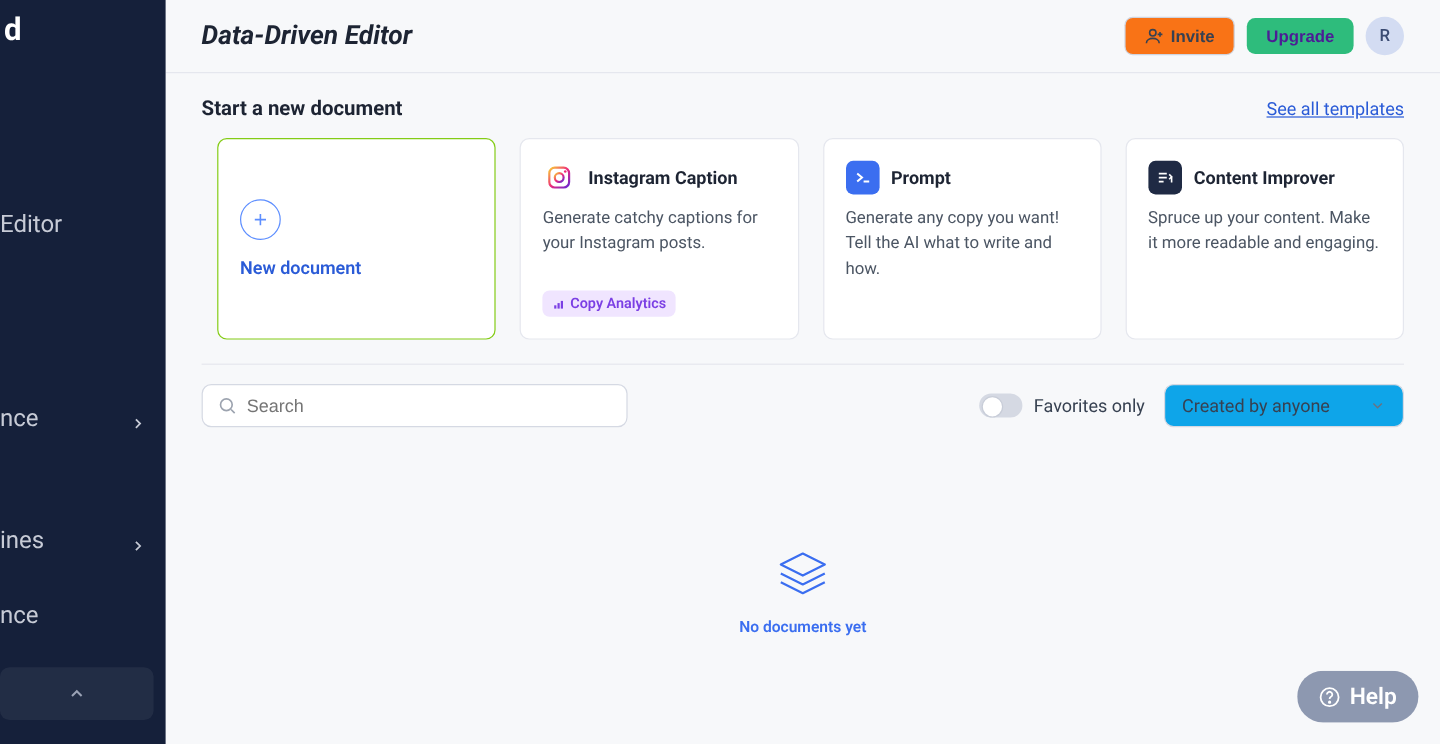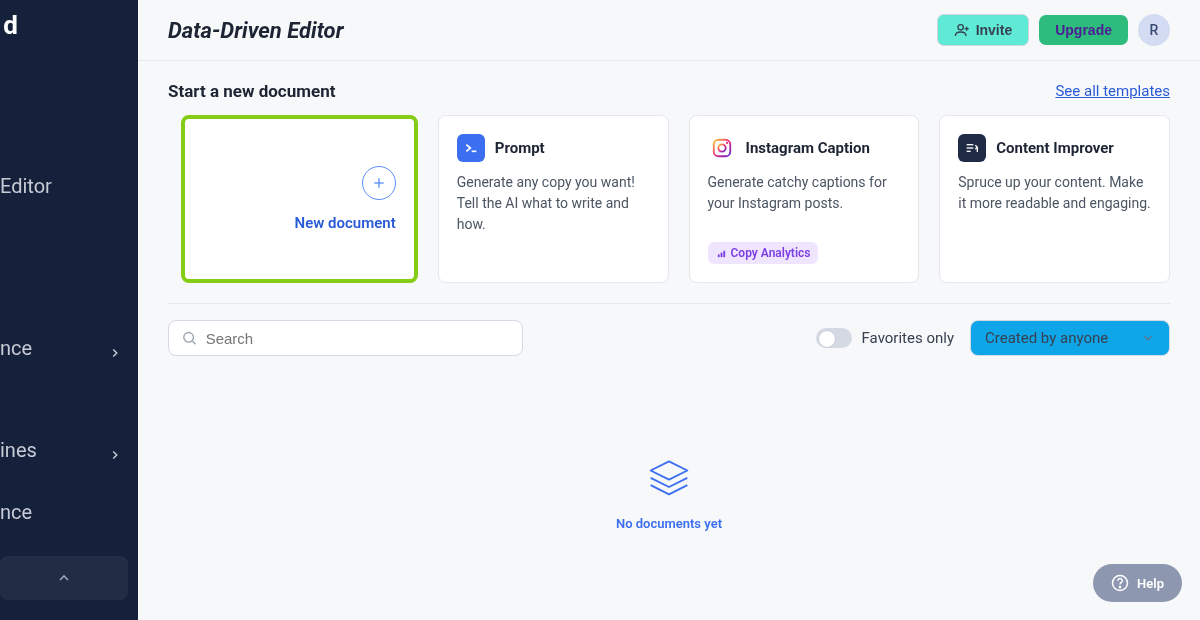--- a/index.html
+++ b/index.html
@@ -10,32 +10,32 @@
   .sidebar-item { display: flex; align-items: center; justify-content: space-between; padding: 14px 16px 14px 0; font-size: 20px; color: #c7cbd6; cursor: pointer; text-align: right; }
   .sidebar-item .sbtext { flex: none; text-align: right; white-space: nowrap; overflow: hidden; }
   .sidebar-item .chev { width: 14px; height: 14px; color: #c7cbd6; flex: none; margin-left: 6px;}
   .sidebar-collapse { position: absolute; bottom: 20px; left: 0; right: 10px; background: rgba(255,255,255,0.06); border-radius: 8px; padding: 14px 10px; display: flex; align-items: center; justify-content: center; color: #9aa2b5; }
   
   .main { flex: 1; display: flex; flex-direction: column; overflow: hidden; }
   .header { display: flex; align-items: center; justify-content: space-between; padding: 14px 30px 14px 30px; border-bottom: 1px solid #e5e7ee; }
   .header h1 { font-size: 22px; font-weight: 700; color: #1d2433; font-style: italic; }
   .header .actions { display: flex; align-items: center; gap: 10px; }
   .btn { display: inline-flex; align-items: center; gap: 6px; font-size: 14px; font-weight: 600; border-radius: 7px; padding: 7px 16px; cursor: pointer; border: none; }
-  .btn-invite { background: #5eead4; border: 1px solid #cfd4df; color: #374151; }
+  .btn-invite { background: #f97316; border: 1px solid #cfd4df; color: #374151; }
   .btn-upgrade { background: #2ebc7c; color: #4c1d95; text-align: center; }
   .avatar { width: 32px; height: 32px; border-radius: 50%; background: #d3dcf2; color: #3a4b72; font-size: 14px; font-weight: 500; display: flex; align-items: center; justify-content: center; cursor: pointer; }
   
   .content { padding: 20px 30px; overflow-y: auto; flex: 1; }
   .section-head { display: flex; align-items: center; justify-content: space-between; margin-bottom: 14px; }
   .section-head h2 { font-size: 17px; font-weight: 700; color: #1d2433; }
   .link { color: #2a5bd7; text-decoration: underline; font-size: 15px; cursor: pointer; }
   
   .cards { display: flex; gap: 20px; margin-bottom: 20px; }
   .card { flex: 1; background: #fff; border: 1px solid #e5e7ee; border-radius: 8px; padding: 18px 18px; min-height: 168px; display: flex; flex-direction: column; }
-  .card.newdoc { border: 4px solid #84cc16; display: flex; align-items: flex-end; justify-content: center; gap: 14px; margin-left: 13px; }
+  .card.newdoc { border: 1px solid #84cc16; display: flex; align-items: flex-start; justify-content: center; gap: 14px; margin-left: 13px; }
   .plus-circle { width: 34px; height: 34px; border: 1.5px solid #5d8eff; border-radius: 50%; display: flex; align-items: center; justify-content: center; color: #5d8eff; font-size: 20px; }
   .newdoc-label { color: #2a5bd7; font-weight: 600; font-size: 15px; }
   .card-head { display: flex; align-items: center; gap: 10px; margin-bottom: 10px; }
   .card-title { font-size: 15px; font-weight: 700; color: #1d2433; }
   .card-desc { font-size: 14px; color: #4b5563; line-height: 1.5; }
   .card-icon { width: 28px; height: 28px; border-radius: 6px; display: flex; align-items: center; justify-content: center; flex: none;}
   .ic-ig { background: #fff; }
   .ic-prompt { background: #3b6ef0; }
   .ic-improve { background: #1f2a44; }
   .badge { display:inline-flex; align-items:center; gap:4px; margin-top: auto; background: #f0e5ff; color: #7b3fe4; font-size: 12px; font-weight: 600; padding: 4px 8px; border-radius: 6px; align-self: flex-start;}
@@ -46,21 +46,21 @@
   .search input { border:none; outline:none; font-size:15px; color:#374151; width:100%; background:transparent;}
   .spacer { flex: 1; }
   .toggle-wrap { display:flex; align-items:center; gap:10px; font-size:15px; color:#374151;}
   .toggle { width: 36px; height: 20px; background:#d5d9e3; border-radius:10px; position:relative; cursor:pointer;}
   .toggle::after { content:""; position:absolute; left:2px; top:2px; width:16px; height:16px; background:#fff; border-radius:50%; border:1px solid #c8cdd8;}
   .select { background:#0ea5e9; border:1px solid #d5d9e3; border-radius:8px; padding: 8px 14px; font-size:15px; color:#374151; display:flex; align-items:center; gap:30px; cursor:pointer; min-width:200px; justify-content:space-between;}
   
   .empty { display:flex; flex-direction:column; align-items:center; justify-content:center; padding-top: 80px; gap: 20px;}
   .empty-text { font-size:13px; font-weight:600; color:#3b6ef0; }
   
-  .help { position:fixed; bottom:18px; right:18px; background:#8d98b0; color:#fff; border-radius:22px; padding:10px 18px; display:flex; align-items:center; gap:8px; font-size:13px; font-weight:600; cursor:pointer; }
+  .help { position:fixed; bottom:18px; right:18px; background:#8d98b0; color:#fff; border-radius:22px; padding:10px 18px; display:flex; align-items:center; gap:8px; font-size:19px; font-weight:600; cursor:pointer; }
 </style>
 </head>
 <body>
 
 <div class="sidebar">
   <div class="logo">
       <span>d</span>
     </div>
   <div style="height:120px"></div>
   <div class="sidebar-item">
@@ -125,33 +125,20 @@
           <svg viewBox="0 0 24 24" width="16" height="16" fill="none" stroke="currentColor" stroke-width="2">
               <line x1="12" y1="5" x2="12" y2="19"></line>
               <line x1="5" y1="12" x2="19" y2="12"></line>
             </svg>
         </div>
         <div class="newdoc-label">New document</div>
       </div>
 
       <div class="card">
         <div class="card-head">
-          <div class="card-icon ic-prompt">
-            <svg viewBox="0 0 24 24" width="16" height="16" fill="none" stroke="#fff" stroke-width="2.5">
-                <polyline points="5 7 11 12 5 17"></polyline>
-                <line x1="13" y1="17" x2="20" y2="17"></line>
-              </svg>
-          </div>
-          <div class="card-title">Prompt</div>
-        </div>
-        <div class="card-desc">Generate any copy you want! Tell the AI what to write and how.</div>
-      </div>
-
-      <div class="card">
-        <div class="card-head">
           <div class="card-icon ic-ig">
             <svg viewBox="0 0 24 24" width="22" height="22">
                 <defs>
                   <linearGradient id="ig" x1="0" y1="0" x2="1" y2="1">
                     <stop offset="0%" stop-color="#f9ce34"></stop>
                     <stop offset="50%" stop-color="#ee2a7b"></stop>
                     <stop offset="100%" stop-color="#6228d7"></stop>
                   </linearGradient>
                 </defs>
                 <rect x="3" y="3" width="18" height="18" rx="5" fill="none" stroke="url(#ig)" stroke-width="2"></rect>
@@ -167,20 +154,33 @@
               <rect x="4" y="14" width="4" height="6"></rect>
               <rect x="10" y="10" width="4" height="10"></rect>
               <rect x="16" y="6" width="4" height="14"></rect>
             </svg>
           <span>Copy Analytics</span>
         </div>
       </div>
 
       <div class="card">
         <div class="card-head">
+          <div class="card-icon ic-prompt">
+            <svg viewBox="0 0 24 24" width="16" height="16" fill="none" stroke="#fff" stroke-width="2.5">
+                <polyline points="5 7 11 12 5 17"></polyline>
+                <line x1="13" y1="17" x2="20" y2="17"></line>
+              </svg>
+          </div>
+          <div class="card-title">Prompt</div>
+        </div>
+        <div class="card-desc">Generate any copy you want! Tell the AI what to write and how.</div>
+      </div>
+
+      <div class="card">
+        <div class="card-head">
           <div class="card-icon ic-improve">
             <svg viewBox="0 0 24 24" width="16" height="16" fill="none" stroke="#fff" stroke-width="2">
                 <line x1="4" y1="7" x2="14" y2="7"></line>
                 <line x1="4" y1="12" x2="14" y2="12"></line>
                 <line x1="4" y1="17" x2="10" y2="17"></line>
                 <polyline points="17 14 20 11 17 8"></polyline>
                 <line x1="20" y1="11" x2="20" y2="18"></line>
               </svg>
           </div>
           <div class="card-title">Content Improver</div>

